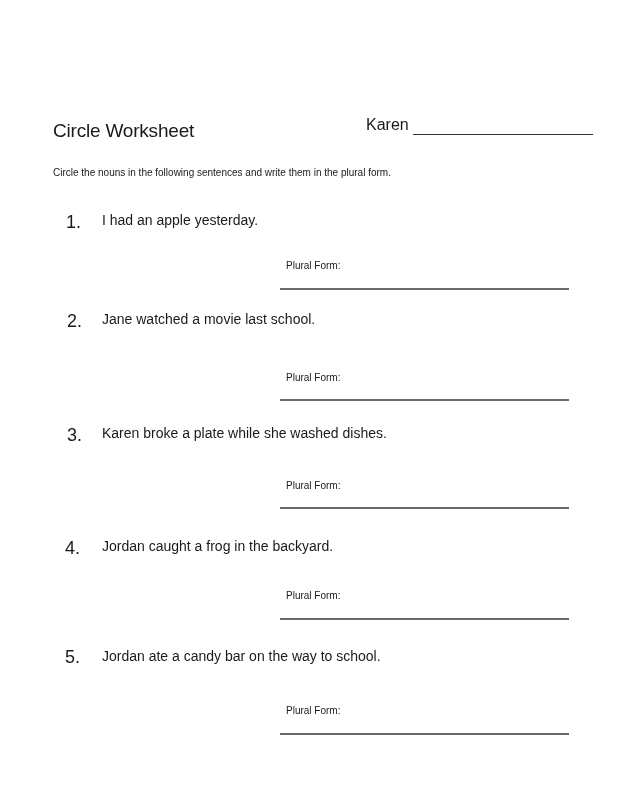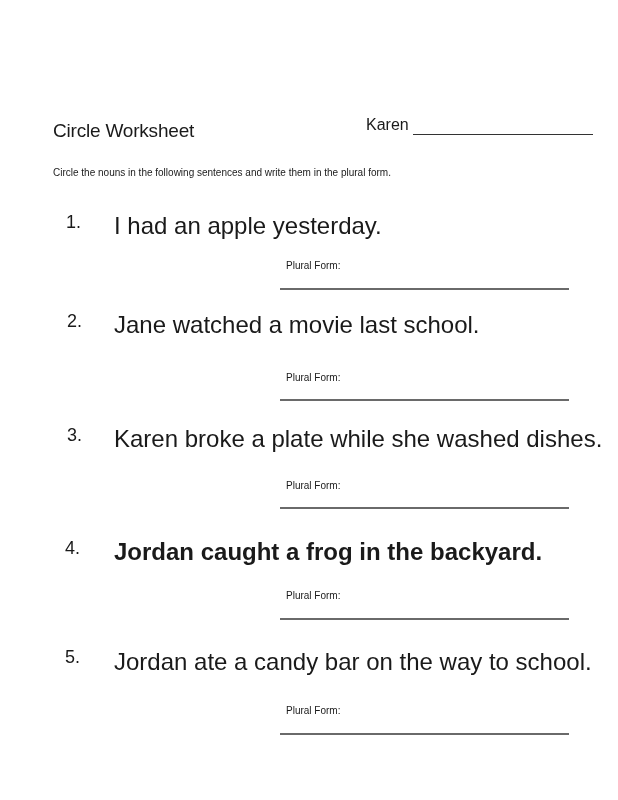--- a/index.html
+++ b/index.html
@@ -4,21 +4,21 @@
 <style>
   html, body { margin:0; padding:0; background:#ffffff; }
   body { width:618px; height:800px; position:relative; overflow:hidden;
          font-family:"Liberation Sans", "DejaVu Sans", sans-serif; color:#1a1a1a; }
   .abs { position:absolute; white-space:nowrap; }
   .title { left:53px; top:120px; font-size:19px; letter-spacing:-0.2px; }
   .name-label { left:366px; top:116px; font-size:16px; }
   .name-line { position:absolute; left:413px; top:134px; width:180px; height:0; border-top:1px solid #333; }
   .instr { left:53px; top:162px; font-size:10px; line-height:22px; white-space:normal; width:510px; }
   .num { font-size:18px; }
-  .sent { font-size:24px;margin-left:12px; }
+  .sent { font-size:14px; }
   .plabel { font-size:10px; }
   .pline { position:absolute; left:280px; width:289px; height:0; border-top:2px solid #6a6a6a; }
 </style>
 </head>
 <body>
 
 <div class="abs title">Circle Worksheet</div>
 <div class="abs name-label">Karen</div>
 <div class="name-line"></div>
 
@@ -33,20 +33,20 @@
 <div class="abs sent" style="left:102px;top:311px;">Jane watched a movie last school.</div>
 <div class="abs plabel" style="left:286px;top:372px;">Plural Form:</div>
 <div class="pline" style="top:399px;"></div>
 
 <div class="abs num" style="left:67px;top:425px;">3.</div>
 <div class="abs sent" style="left:102px;top:425px;">Karen broke a plate while she washed dishes.</div>
 <div class="abs plabel" style="left:286px;top:480px;">Plural Form:</div>
 <div class="pline" style="top:507px;"></div>
 
 <div class="abs num" style="left:65px;top:538px;">4.</div>
-<div class="abs sent" style="left:102px;top:538px;font-weight:bold;">Jordan caught a frog in the backyard.</div>
+<div class="abs sent" style="left:102px;top:538px;">Jordan caught a frog in the backyard.</div>
 <div class="abs plabel" style="left:286px;top:590px;">Plural Form:</div>
 <div class="pline" style="top:618px;"></div>
 
 <div class="abs num" style="left:65px;top:647px;">5.</div>
 <div class="abs sent" style="left:102px;top:648px;">Jordan ate a candy bar on the way to school.</div>
 <div class="abs plabel" style="left:286px;top:705px;">Plural Form:</div>
 <div class="pline" style="top:733px;"></div>
 
 </body></html>

